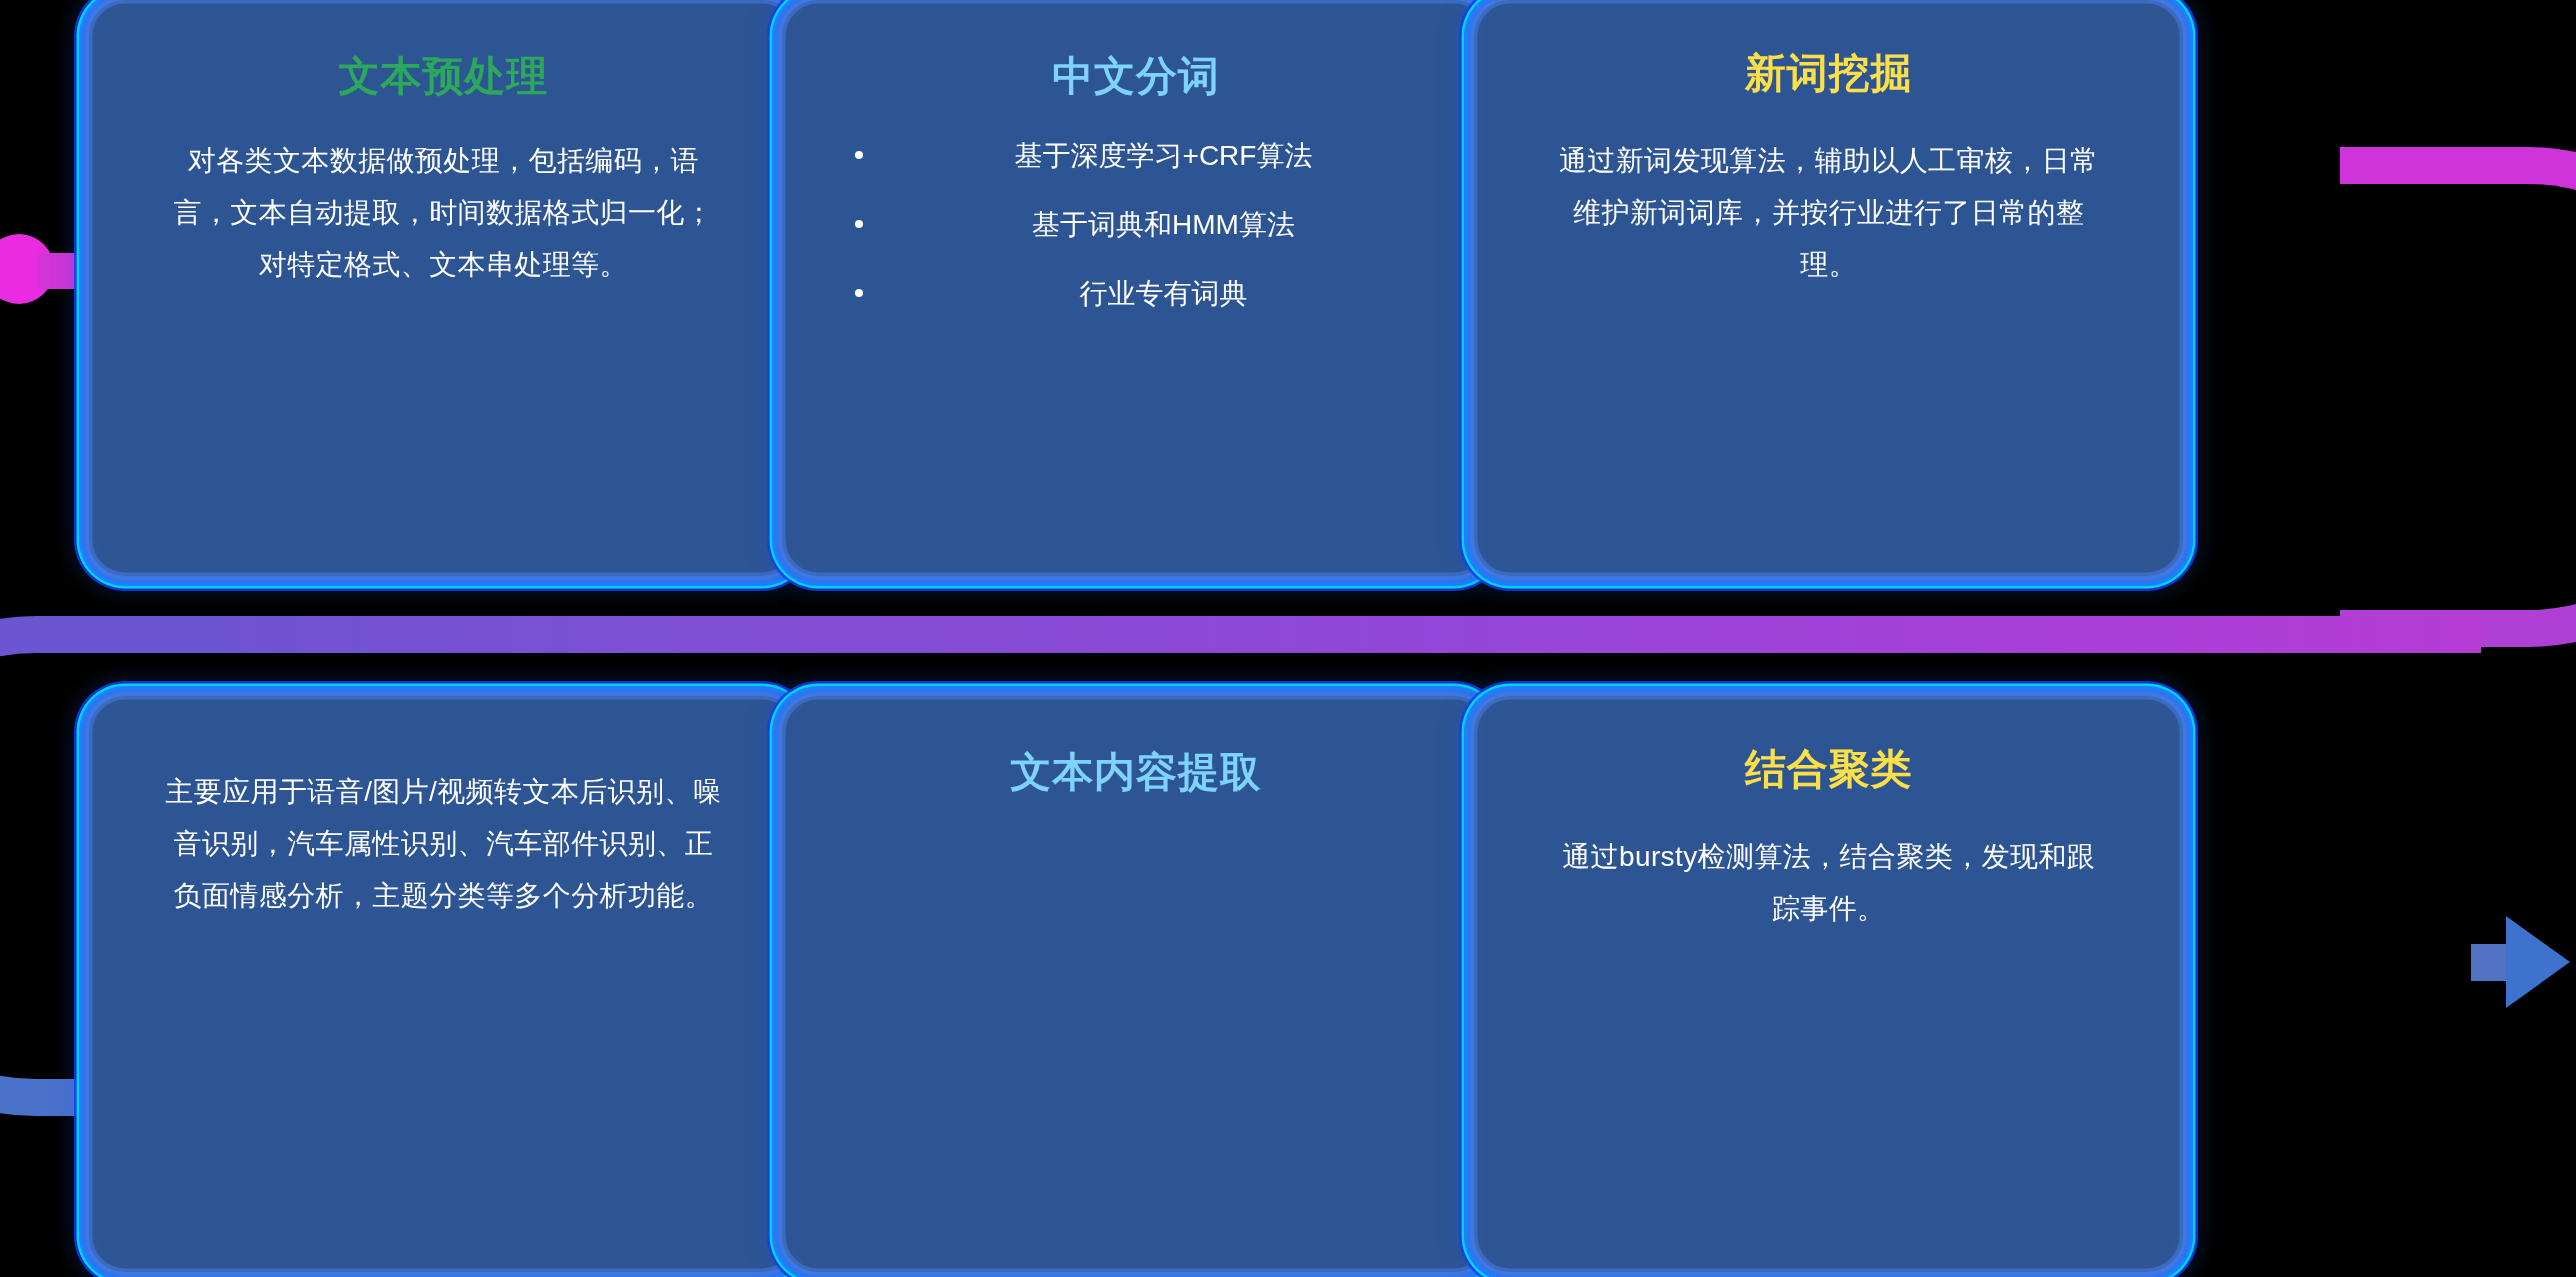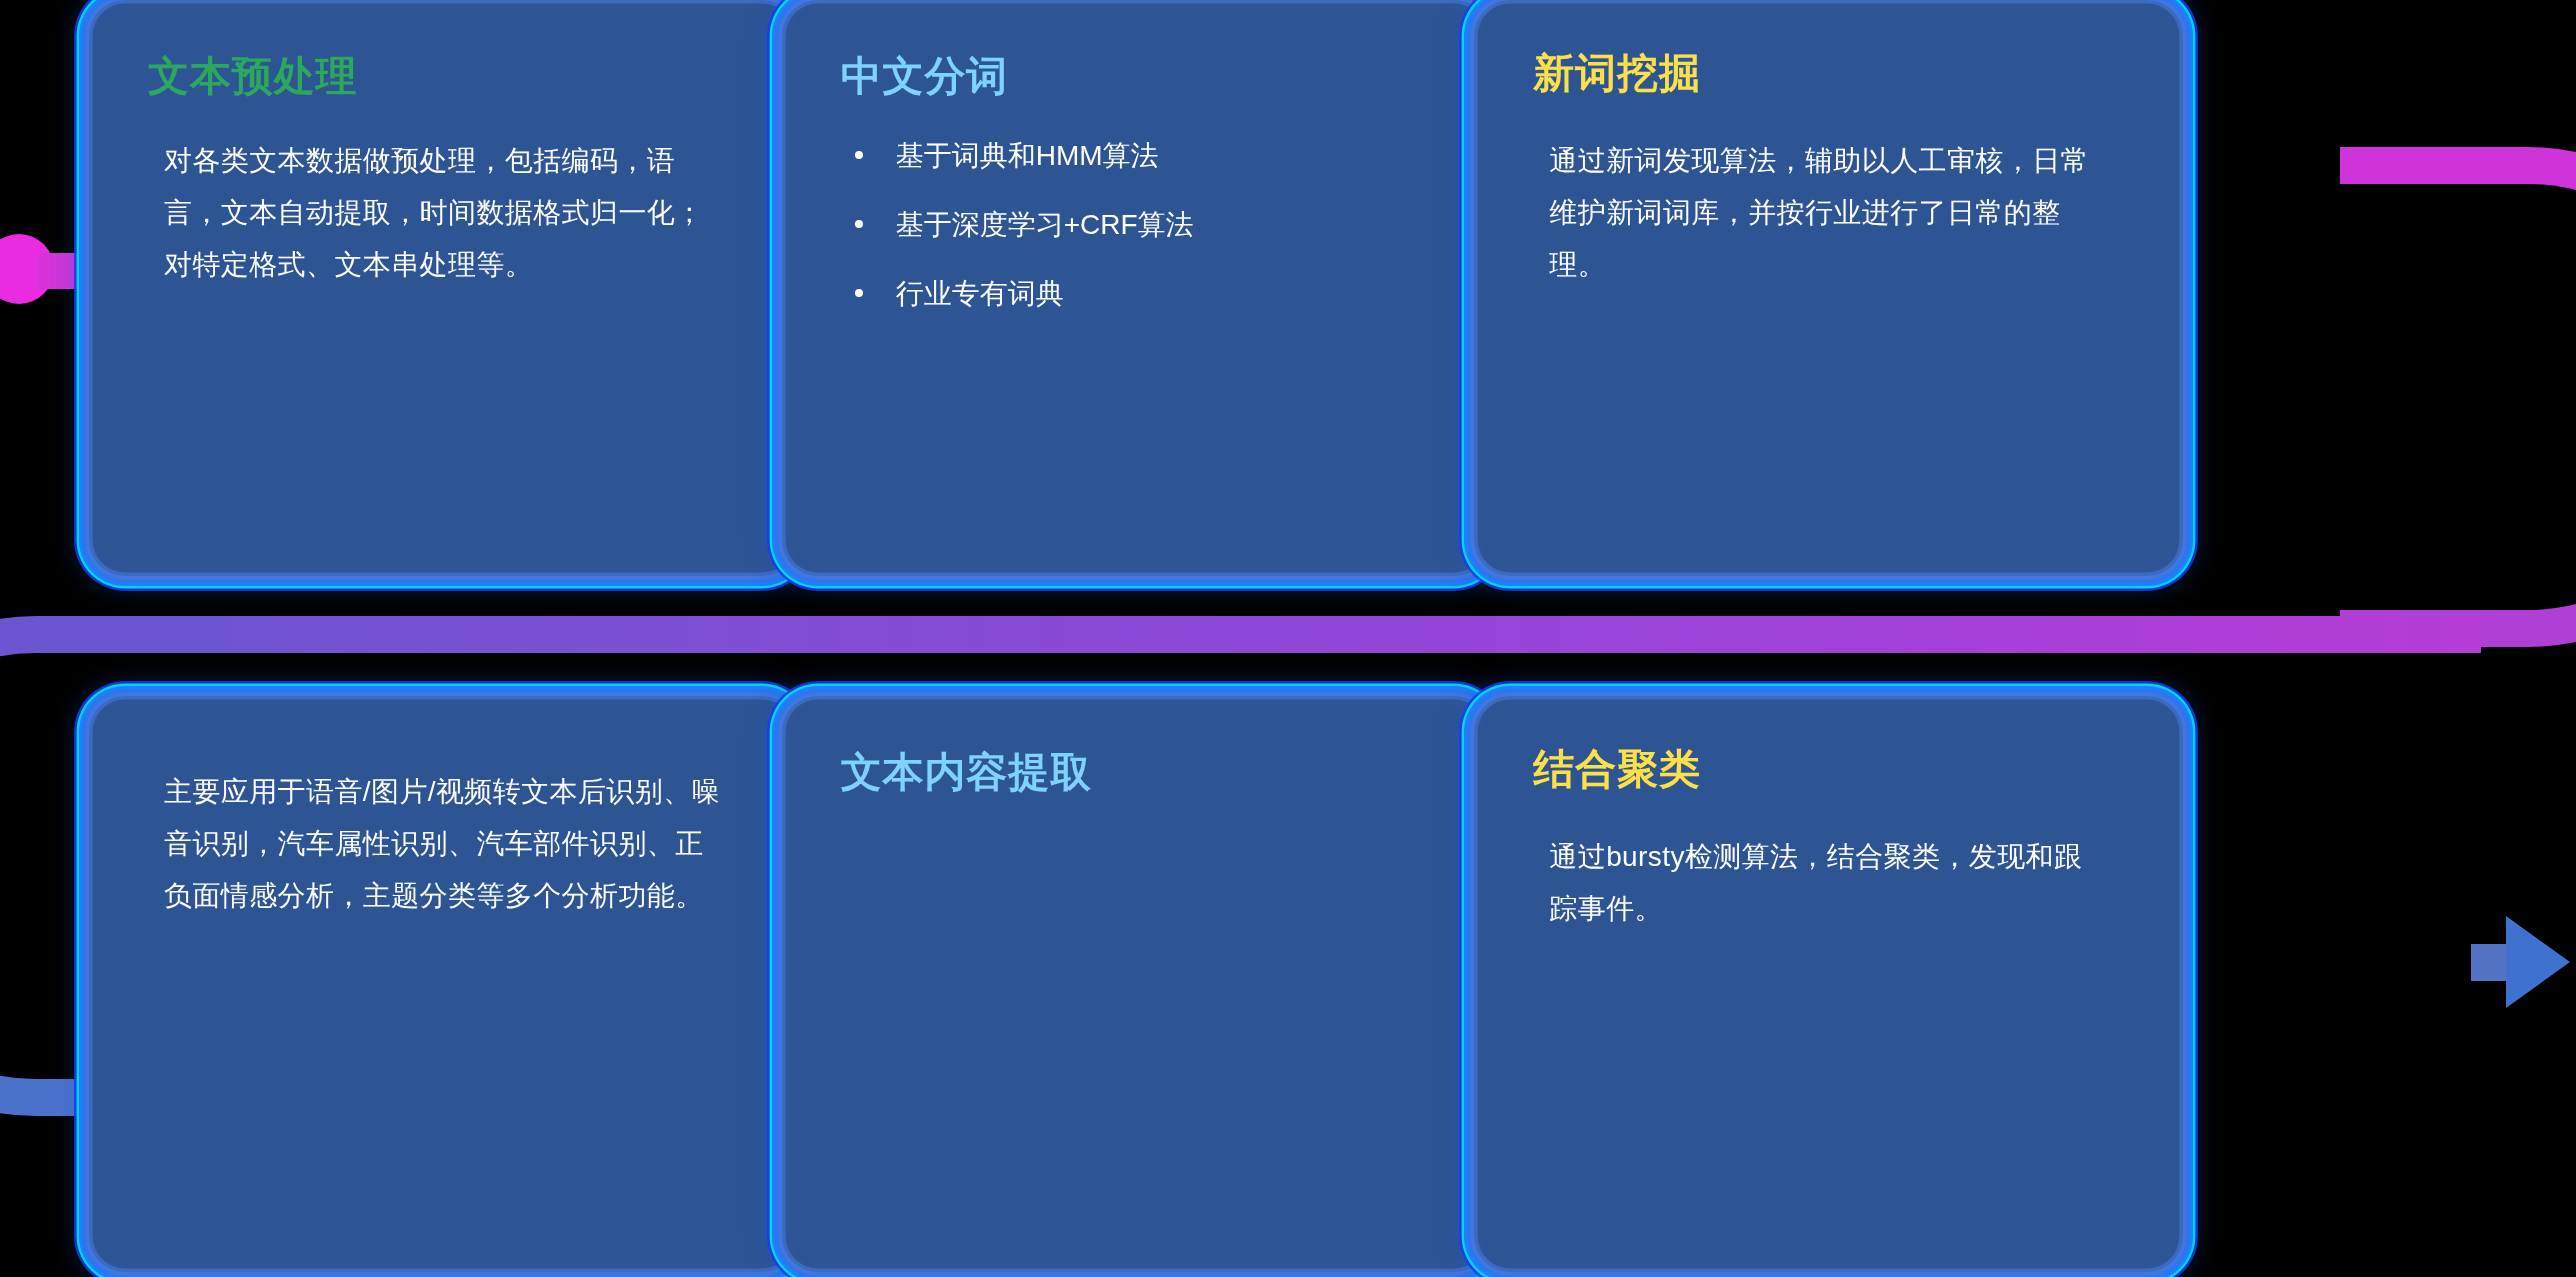--- a/index.html
+++ b/index.html
@@ -87,21 +87,21 @@
   .end-arrow{
     position:absolute; left:2506px; top:916px;
     width:0; height:0;
     border-top:46px solid transparent;
     border-bottom:46px solid transparent;
     border-left:64px solid #3f72cf;
     z-index:6;
   }
 
   
-  .row{ position:absolute; left:0; width:2272px; display:flex; gap:2px; padding:0 98px; z-index:3; }
+  .row{ position:absolute; left:0; width:2272px; display:flex; gap:2px; padding:0 98px; z-index:3;text-align:center; }
   .row-top{ top:9px; }
   .row-bottom{ top:705px; }
 
   .card{
     position:relative;
     flex:1 1 0;
     height:558px;
     border-radius:27px;
     background:#2d5493;
     
@@ -184,22 +184,22 @@
         <div class="card-body">
           <p>对各类文本数据做预处理，包括编码，语言，文本自动提取，时间数据格式归一化；对特定格式、文本串处理等。</p>
         </div>
       </div>
     </div>
 
     <div class="card">
       <div class="card-inner">
         <div class="card-title t-lime">中文分词</div>
         <ul class="bullets">
+          <li>基于深度学习+CRF算法</li>
           <li>基于词典和HMM算法</li>
-          <li>基于深度学习+CRF算法</li>
           <li>行业专有词典</li>
         </ul>
       </div>
     </div>
 
     <div class="card">
       <div class="card-inner">
         <div class="card-title t-yellow">新词挖掘</div>
         <div class="card-body">
           <p>通过新词发现算法，辅助以人工审核，日常维护新词词库，并按行业进行了日常的整理。</p>

